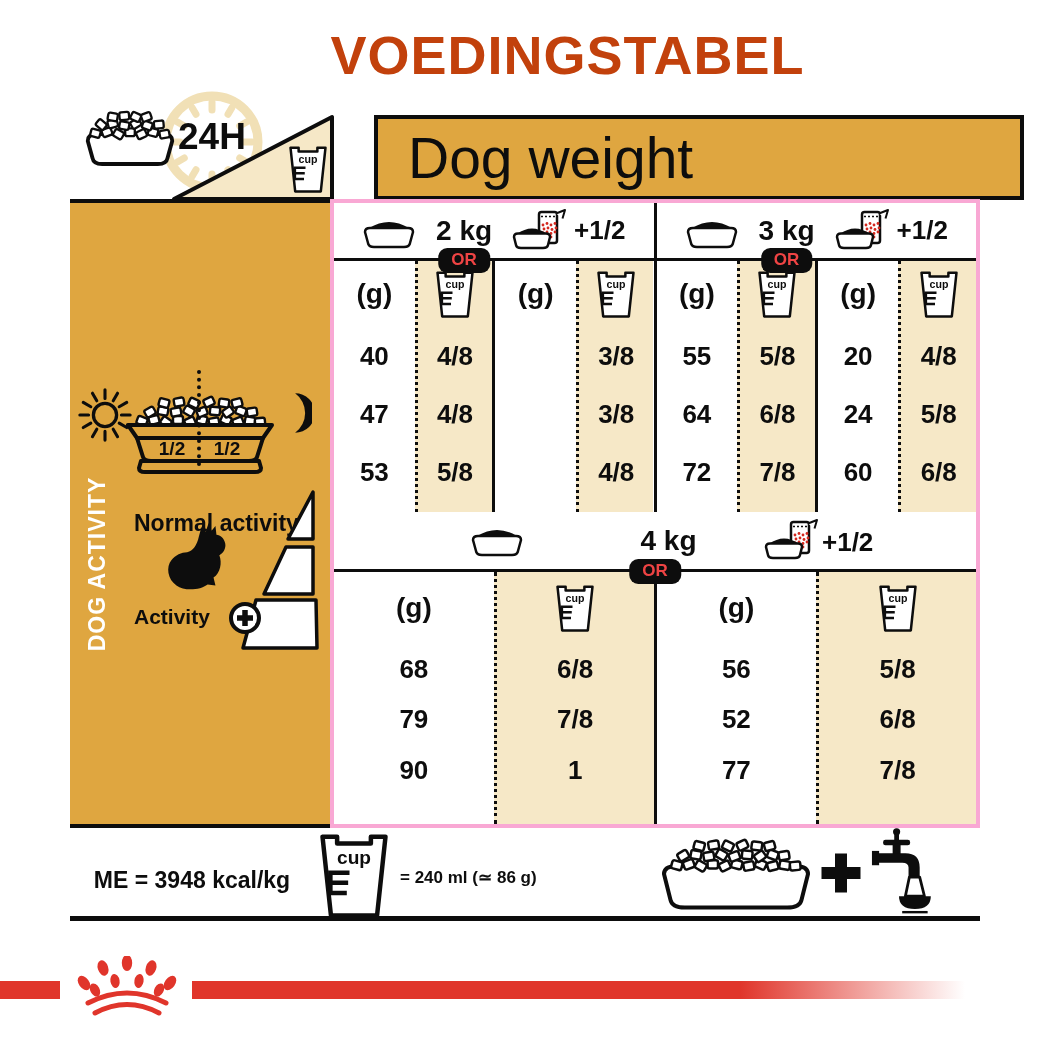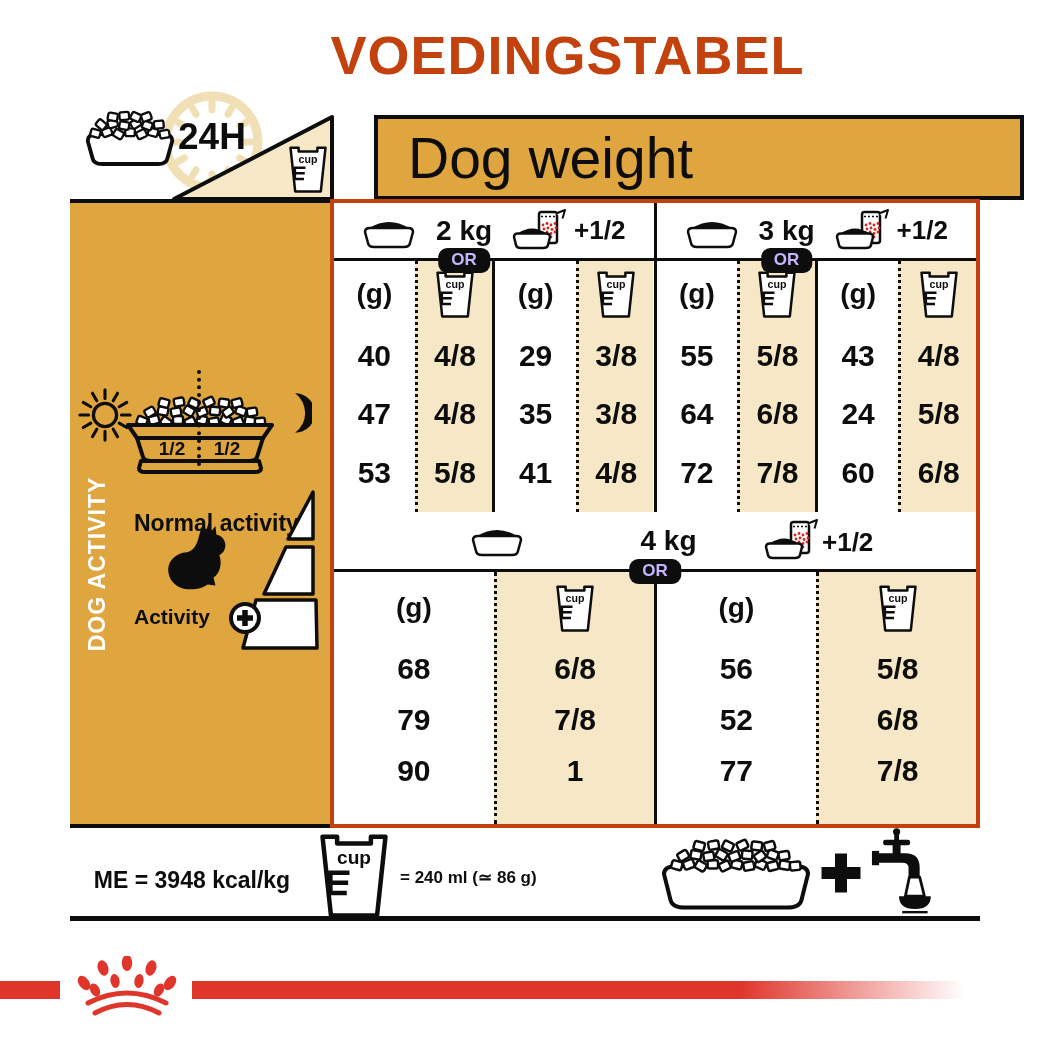--- a/index.html
+++ b/index.html
@@ -17,46 +17,46 @@
   .sidebar{position:absolute;left:70px;top:199px;width:260px;height:629px;background:#DFA640;
            border-top:4px solid #0d0d0d;border-bottom:4px solid #0d0d0d;box-sizing:border-box;}
   .dogactivity{position:absolute;left:-71px;top:346px;width:200px;height:30px;
                transform:rotate(-90deg);text-align:center;color:#fff;font-weight:bold;
                font-size:23px;letter-spacing:1px;}
   .normalact{position:absolute;left:64px;top:307px;font-size:23px;font-weight:bold;}
   .activitylab{position:absolute;left:64px;top:402px;font-size:21px;font-weight:bold;}
   .dotline{position:absolute;left:127px;top:167px;height:96px;width:0;border-left:4px dotted #0d0d0d;}
   
   .grid{position:absolute;left:330px;top:199px;width:650px;height:629px;background:#fff;
-        border:4px solid #c2410c;box-sizing:border-box;display:flex;flex-direction:column;}
+        border:4px solid #f9a8d4;box-sizing:border-box;display:flex;flex-direction:column;}
   .grid *{box-sizing:border-box;}
   .rowA{height:58px;display:flex;position:relative;border-bottom:3px solid #0d0d0d;}
   .rowB{height:251px;display:flex;}
   .rowC{height:60px;position:relative;border-top:0;border-bottom:3px solid #0d0d0d;}
   .rowD{flex:1;display:flex;}
   .half{flex:1;display:flex;position:relative;}
   .half + .half{border-left:3px solid #0d0d0d;}
   .kgcell{flex:1;display:flex;align-items:center;justify-content:center;gap:6px;position:relative;}
   .kgstack{display:flex;align-items:center;justify-content:center;position:relative;height:100%;min-width:84px;}
   .kglabel{font-size:28px;font-weight:bold;}
   .or{position:absolute;bottom:-15px;left:50%;transform:translateX(-50%);
-      background:#0d0d0d;color:#c4b5fd;font-weight:bold;font-size:17px;
+      background:#0d0d0d;color:#ef4444;font-weight:bold;font-size:17px;
       padding:1px 13px 3px;border-radius:9px;z-index:6;line-height:1.25;}
   .plushalf{font-size:26px;font-weight:bold;}
   .sub{flex:1;display:flex;}
   .sub + .sub{border-left:3px solid #0d0d0d;}
   .gcol{width:51%;display:flex;flex-direction:column;}
   .cupcol{width:49%;display:flex;flex-direction:column;background:#F6E8C7;border-left:3px dotted #0d0d0d;}
   .rowD .gcol{width:50%;}
   .rowD .cupcol{width:50%;}
   .colhead{height:66px;display:flex;align-items:center;justify-content:center;}
   .rowD .colhead{height:72px;}
   .ghead{font-size:28px;font-weight:bold;}
   .vals{flex:1;display:flex;flex-direction:column;justify-content:space-around;align-items:center;
-        font-size:30px;font-weight:bold;padding-bottom:10px;}
+        font-size:26px;font-weight:bold;padding-bottom:10px;}
   .rowD .vals{padding-bottom:28px;}
   
   .me{position:absolute;left:72px;top:867px;width:240px;text-align:center;font-size:23px;font-weight:bold;}
   .ml{position:absolute;left:400px;top:867px;font-size:17px;font-weight:bold;}
   .hline{position:absolute;left:70px;top:916px;width:910px;height:5px;background:#0d0d0d;}
   .stripe{position:absolute;left:0;top:981px;width:1049px;height:18px;
           background:linear-gradient(to right,
             #E0352B 0,#E0352B 60px,
             rgba(224,53,43,0) 60px,rgba(224,53,43,0) 192px,
             #E0352B 192px,#E0352B 740px,rgba(224,53,43,0) 965px);}
@@ -266,25 +266,20 @@
               <span>4/8</span>
               <span>5/8</span>
             </div>
           </div>
         </div>
         <div class="sub">
           <div class="gcol">
             <div class="colhead">
                 <span class="ghead">(g)</span>
               </div>
-            <div class="vals">
-              <span>29</span>
-              <span>35</span>
-              <span>41</span>
-            </div>
           </div>
           <div class="cupcol">
             <div class="colhead">
               <svg width="40" height="49" viewBox="0 0 64 78">
                   <use href="#ic-cup"></use>
                   <text class="cuptext" x="32" y="28">cup</text>
                 </svg>
             </div>
             <div class="vals">
               <span>3/8</span>
@@ -319,21 +314,21 @@
               <span>7/8</span>
             </div>
           </div>
         </div>
         <div class="sub">
           <div class="gcol">
             <div class="colhead">
                 <span class="ghead">(g)</span>
               </div>
             <div class="vals">
-              <span>43</span>
+              <span>20</span>
               <span>24</span>
               <span>60</span>
             </div>
           </div>
           <div class="cupcol">
             <div class="colhead">
               <svg width="40" height="49" viewBox="0 0 64 78">
                   <use href="#ic-cup"></use>
                   <text class="cuptext" x="32" y="28">cup</text>
                 </svg>

